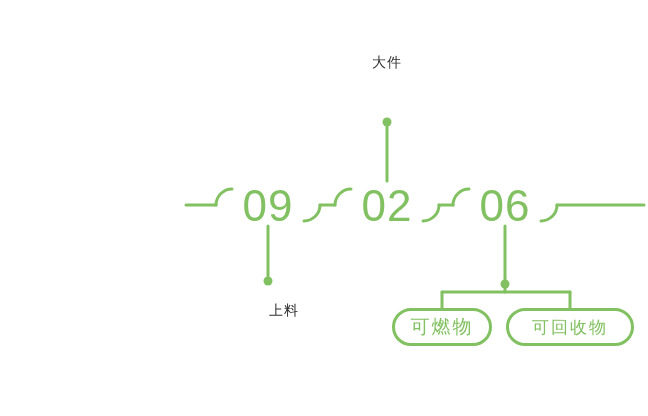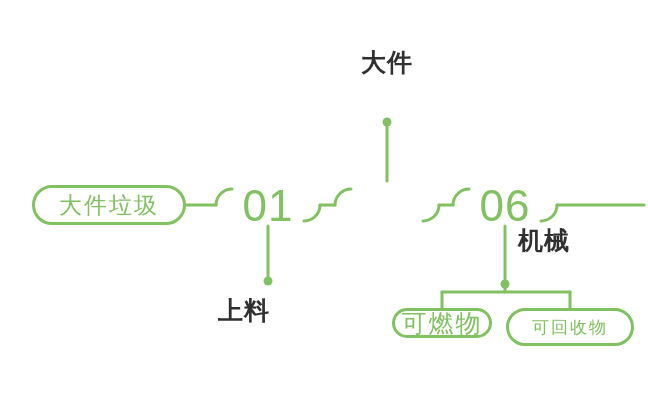--- a/index.html
+++ b/index.html
@@ -11,34 +11,34 @@
   .stage{position:absolute;inset:0;}
   svg.wires{position:absolute;top:0;left:0;}
   .ln{fill:none;stroke:var(--green);stroke-width:3;stroke-linecap:round;}
   .dot{fill:var(--green);stroke:none;}
   .pill{
     position:absolute;box-sizing:border-box;border:3px solid var(--green);
     border-radius:999px;color:var(--green);display:flex;align-items:center;
     justify-content:center;letter-spacing:2px;white-space:nowrap;
   }
   .pill.source{left:32px;top:185px;width:154px;height:40px;font-size:23px;}
-  .pill.out1{left:392px;top:308px;width:100px;height:30px;font-size:25px;}
+  .pill.out1{left:392px;top:308px;width:100px;height:38px;font-size:19px;}
   .pill.out2{left:506px;top:308px;width:128px;height:38px;font-size:17px;}
   .num{
     position:absolute;top:184px;width:96px;text-align:center;font-size:44px;
     line-height:44px;color:var(--green);letter-spacing:1px;font-weight:400;
   }
   .num.n1{left:220px;}
   .num.n2{left:339px;}
   .num.n3{left:457px;}
   .lbl{
-    position:absolute;color:var(--ink);font-size:25px;line-height:28px;
-    font-weight:700;letter-spacing:1px;white-space:nowrap;
+    position:absolute;color:var(--ink);font-size:14px;line-height:28px;
+    font-weight:400;letter-spacing:1px;white-space:nowrap;
   }
-  .lbl.feed{left:218px;top:296px;width:100px;}
+  .lbl.feed{left:234px;top:296px;width:100px;text-align:center;}
   .lbl.crush{left:337px;top:48px;width:100px;text-align:center;}
   .lbl.sort{left:518px;top:226px;text-align:left;}
 </style>
 </head>
 <body style="--green: #82c161; --ink: #303030;">
 
 <div class="stage">
 
   <svg class="wires" width="648" height="416" viewBox="0 0 648 416">
 
@@ -60,35 +60,32 @@
     <path class="ln" d="M 387 181 L 387 127"></path>
     <circle class="dot" cx="387" cy="122" r="4.5"></circle>
 
     <path class="ln" d="M 505 226 L 505 292"></path>
     <circle class="dot" cx="505" cy="284" r="4.5"></circle>
     <path class="ln" d="M 442 292 L 570 292"></path>
     <path class="ln" d="M 442 292 L 442 308"></path>
     <path class="ln" d="M 570 292 L 570 308"></path>
   </svg>
 
-  <div class="pill source">
-    <span>大件垃圾</span>
-  </div>
 
-  <div class="num n1">01</div>
+  <div class="num n1">09</div>
+  <div class="num n2">02</div>
   <div class="num n3">06</div>
 
   <div class="lbl feed">上料</div>
 
   <div class="lbl crush">
     <div>大件</div>
   </div>
 
   <div class="lbl sort">
-    <div>机械</div>
   </div>
 
   <div class="pill out1">
     <span>可燃物</span>
   </div>
   <div class="pill out2">
     <span>可回收物</span>
   </div>
 
 </div>

